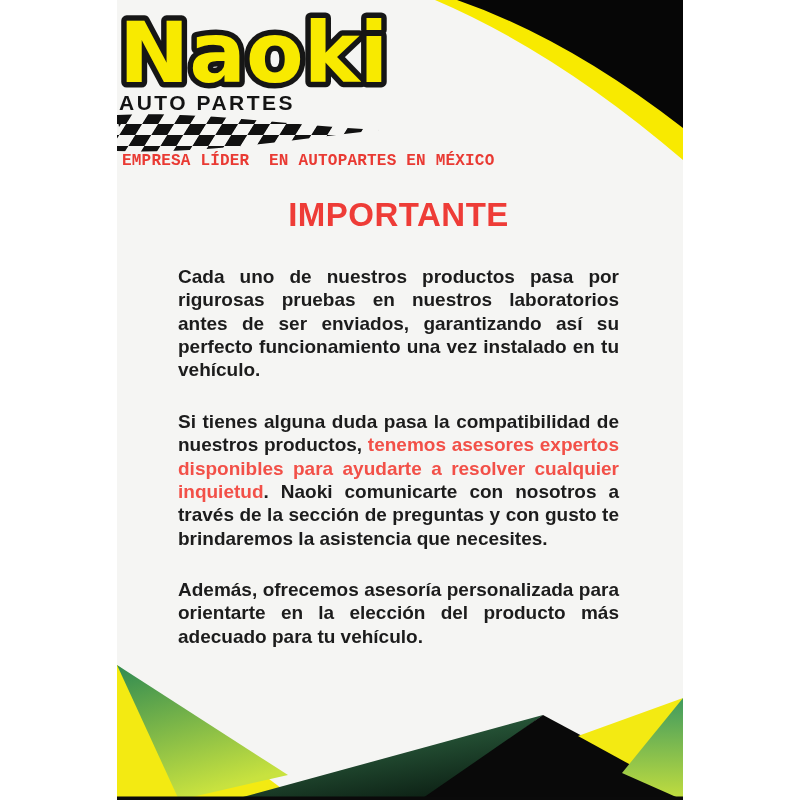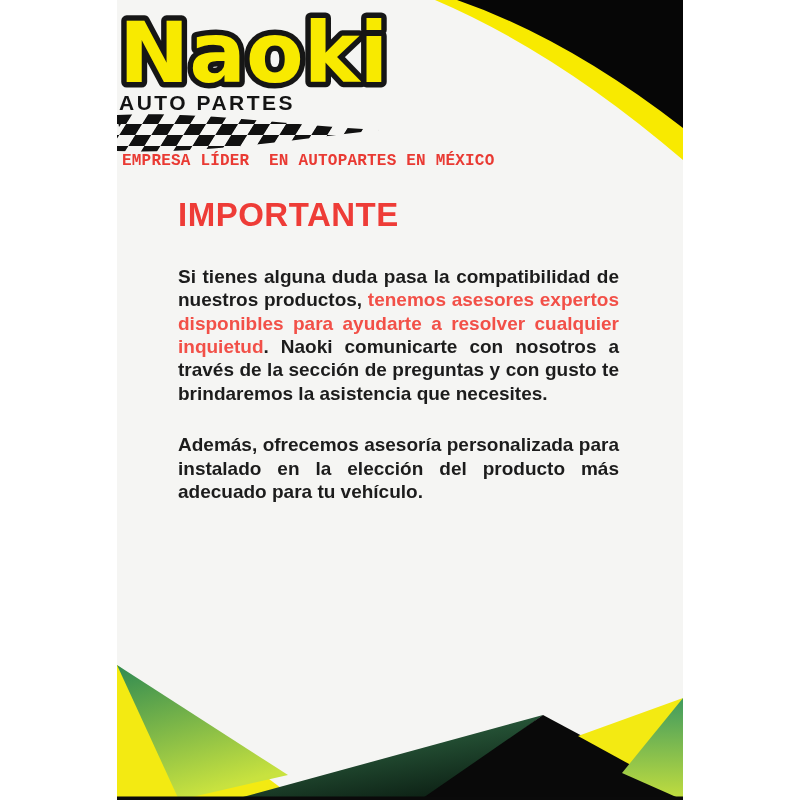--- a/index.html
+++ b/index.html
@@ -24,21 +24,21 @@
   .flag{position:absolute;top:113px;left:0;}
   .tagline{
     position:absolute;top:152px;left:5px;
     font-size:16px;font-weight:bold;color:#e93a33;
     letter-spacing:0.2px;white-space:pre;font-family:Liberation Mono, monospace;
   }
   
   .content{position:absolute;left:61px;top:196px;width:441px;}
   .content h1{
     margin:0 0 31px 0;font-size:33px;font-weight:bold;
-    color:#ee3c37;letter-spacing:0.5px;
+    color:#ee3c37;letter-spacing:0.5px;text-align:center;
   }
   .content p{
     margin:0 0 28px 0;font-size:19px;line-height:1.23;
     font-weight:bold;color:#1c1c1c;text-align:justify;
   }
   .content p.last{margin-bottom:0;}
   .hl{color:#f25048;}
   
   .corner-bottom{position:absolute;bottom:0;left:0;width:566px;height:150px;pointer-events:none;}
 </style>
@@ -65,22 +65,23 @@
         </pattern>
       </defs>
       <path d="M0,2 C80,-2 170,12 262,17 C180,26 90,41 0,38 Z" fill="url(#chk)"></path>
       <path d="M0,2 L10,2 L2,14 Z" fill="#111111"></path>
     </svg>
     <div class="tagline">EMPRESA LÍDER  EN AUTOPARTES EN MÉXICO</div>
   </div>
 
   <div class="content">
     <h1>IMPORTANTE</h1>
+    <p>Cada uno de nuestros productos pasa por rigurosas pruebas en nuestros laboratorios antes de ser enviados, garantizando así su perfecto funcionamiento una vez instalado en tu vehículo.</p>
     <p><span>Si tienes alguna duda pasa la compatibilidad de nuestros productos, </span><span class="hl">tenemos asesores expertos disponibles para ayudarte a resolver cualquier inquietud</span><span>. Naoki comunicarte con nosotros a través de la sección de preguntas y con gusto te brindaremos la asistencia que necesites.</span></p>
-    <p class="last">Además, ofrecemos asesoría personalizada para instalado en la elección del producto más adecuado para tu vehículo.</p>
+    <p class="last">Además, ofrecemos asesoría personalizada para orientarte en la elección del producto más adecuado para tu vehículo.</p>
   </div>
 
   <svg class="corner-bottom" width="566" height="150" viewBox="0 0 566 150" aria-hidden="true">
     <defs>
       <linearGradient id="gL" x1="0" y1="0" x2="0.35" y2="1">
         <stop offset="0" stop-color="#2f8a52"></stop>
         <stop offset="1" stop-color="#c8e23f"></stop>
       </linearGradient>
       <linearGradient id="gF" x1="0" y1="0" x2="0.6" y2="1">
         <stop offset="0" stop-color="#3a7d52"></stop>

